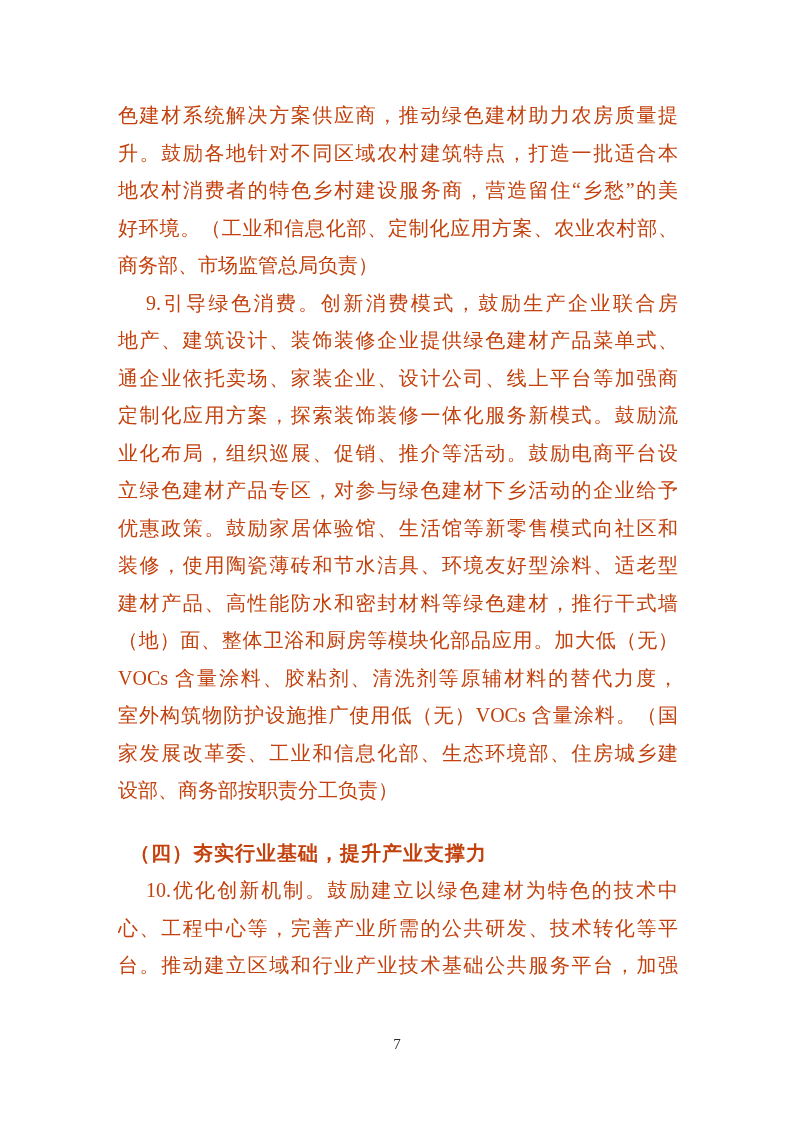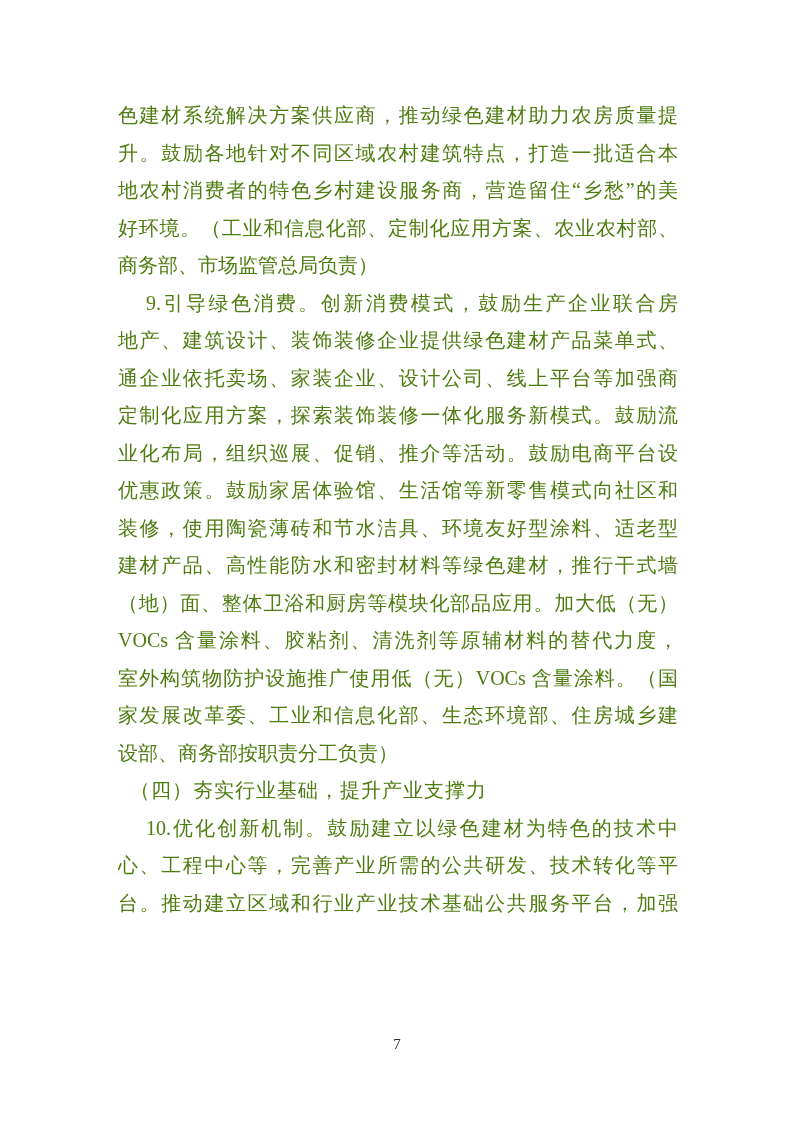--- a/index.html
+++ b/index.html
@@ -19,41 +19,42 @@
     left: 0; top: 0;
     width: 794px; height: 1123px;
     background: #ffffff;
   }
   .text-block {
     position: absolute;
     left: 118px;
     top: 97px;
     width: 560px;
     font-size: 20px;
-    color: #4d7c0f;
+    color: #c2410c;
   }
   .line {
     height: 37.5px;
     line-height: 37.5px;
     text-align: justify;
     text-align-last: justify;
     overflow: hidden;
     white-space: normal;
   }
   .line.para-end {
     text-align: center;
     text-align-last: left;
   }
   .line.indent {
     text-indent: 28px;
   }
   .line.heading {
-    font-weight: 400;
+    font-weight: 700;
     text-indent: 12px;
     letter-spacing: 1px;
+    margin-top: 25px;
   }
   .page-number {
     position: absolute;
     left: 0;
     top: 1036px;
     width: 794px;
     text-align: center;
     font-size: 15px;
     color: #2a2a2e;
     font-family: "Liberation Serif", serif;
@@ -67,20 +68,21 @@
     <div class="line">色建材系统解决方案供应商，推动绿色建材助力农房质量提</div>
     <div class="line">升。鼓励各地针对不同区域农村建筑特点，打造一批适合本</div>
     <div class="line">地农村消费者的特色乡村建设服务商，营造留住“乡愁”的美</div>
     <div class="line">好环境。（工业和信息化部、定制化应用方案、农业农村部、</div>
     <div class="line para-end">商务部、市场监管总局负责）</div>
     <div class="line indent">9.引导绿色消费。创新消费模式，鼓励生产企业联合房</div>
     <div class="line">地产、建筑设计、装饰装修企业提供绿色建材产品菜单式、</div>
     <div class="line">通企业依托卖场、家装企业、设计公司、线上平台等加强商</div>
     <div class="line">定制化应用方案，探索装饰装修一体化服务新模式。鼓励流</div>
     <div class="line">业化布局，组织巡展、促销、推介等活动。鼓励电商平台设</div>
+    <div class="line">立绿色建材产品专区，对参与绿色建材下乡活动的企业给予</div>
     <div class="line">优惠政策。鼓励家居体验馆、生活馆等新零售模式向社区和</div>
     <div class="line">装修，使用陶瓷薄砖和节水洁具、环境友好型涂料、适老型</div>
     <div class="line">建材产品、高性能防水和密封材料等绿色建材，推行干式墙</div>
     <div class="line">（地）面、整体卫浴和厨房等模块化部品应用。加大低（无）</div>
     <div class="line">VOCs 含量涂料、胶粘剂、清洗剂等原辅材料的替代力度，</div>
     <div class="line">室外构筑物防护设施推广使用低（无）VOCs 含量涂料。（国</div>
     <div class="line">家发展改革委、工业和信息化部、生态环境部、住房城乡建</div>
     <div class="line para-end">设部、商务部按职责分工负责）</div>
     <div class="line heading indent para-end">（四）夯实行业基础，提升产业支撑力</div>
     <div class="line indent">10.优化创新机制。鼓励建立以绿色建材为特色的技术中</div>

